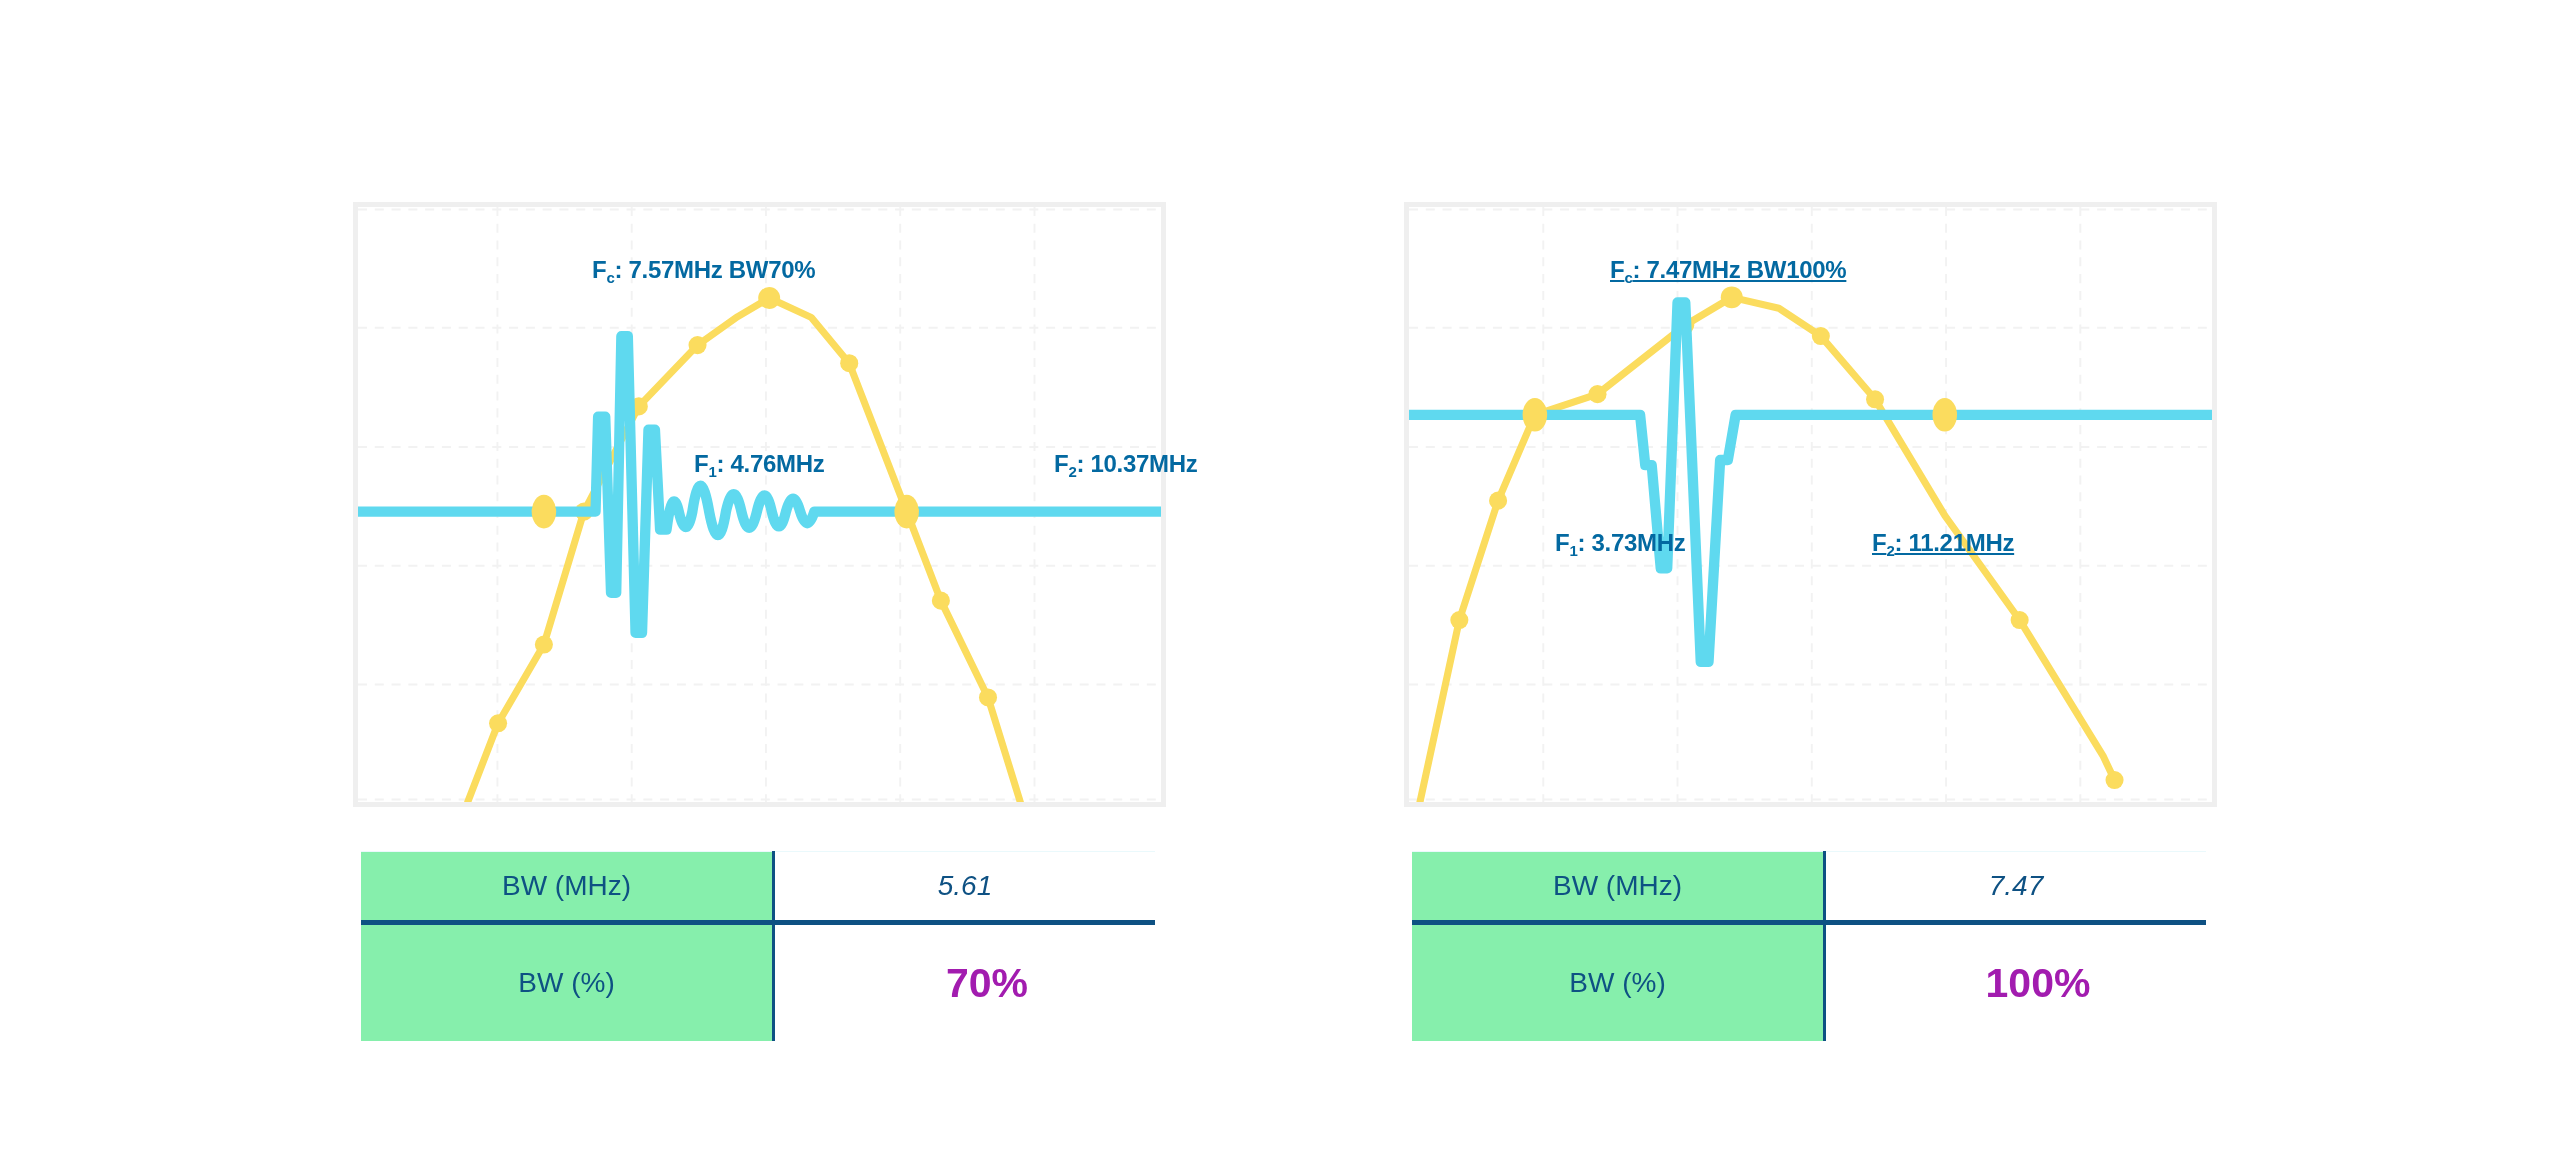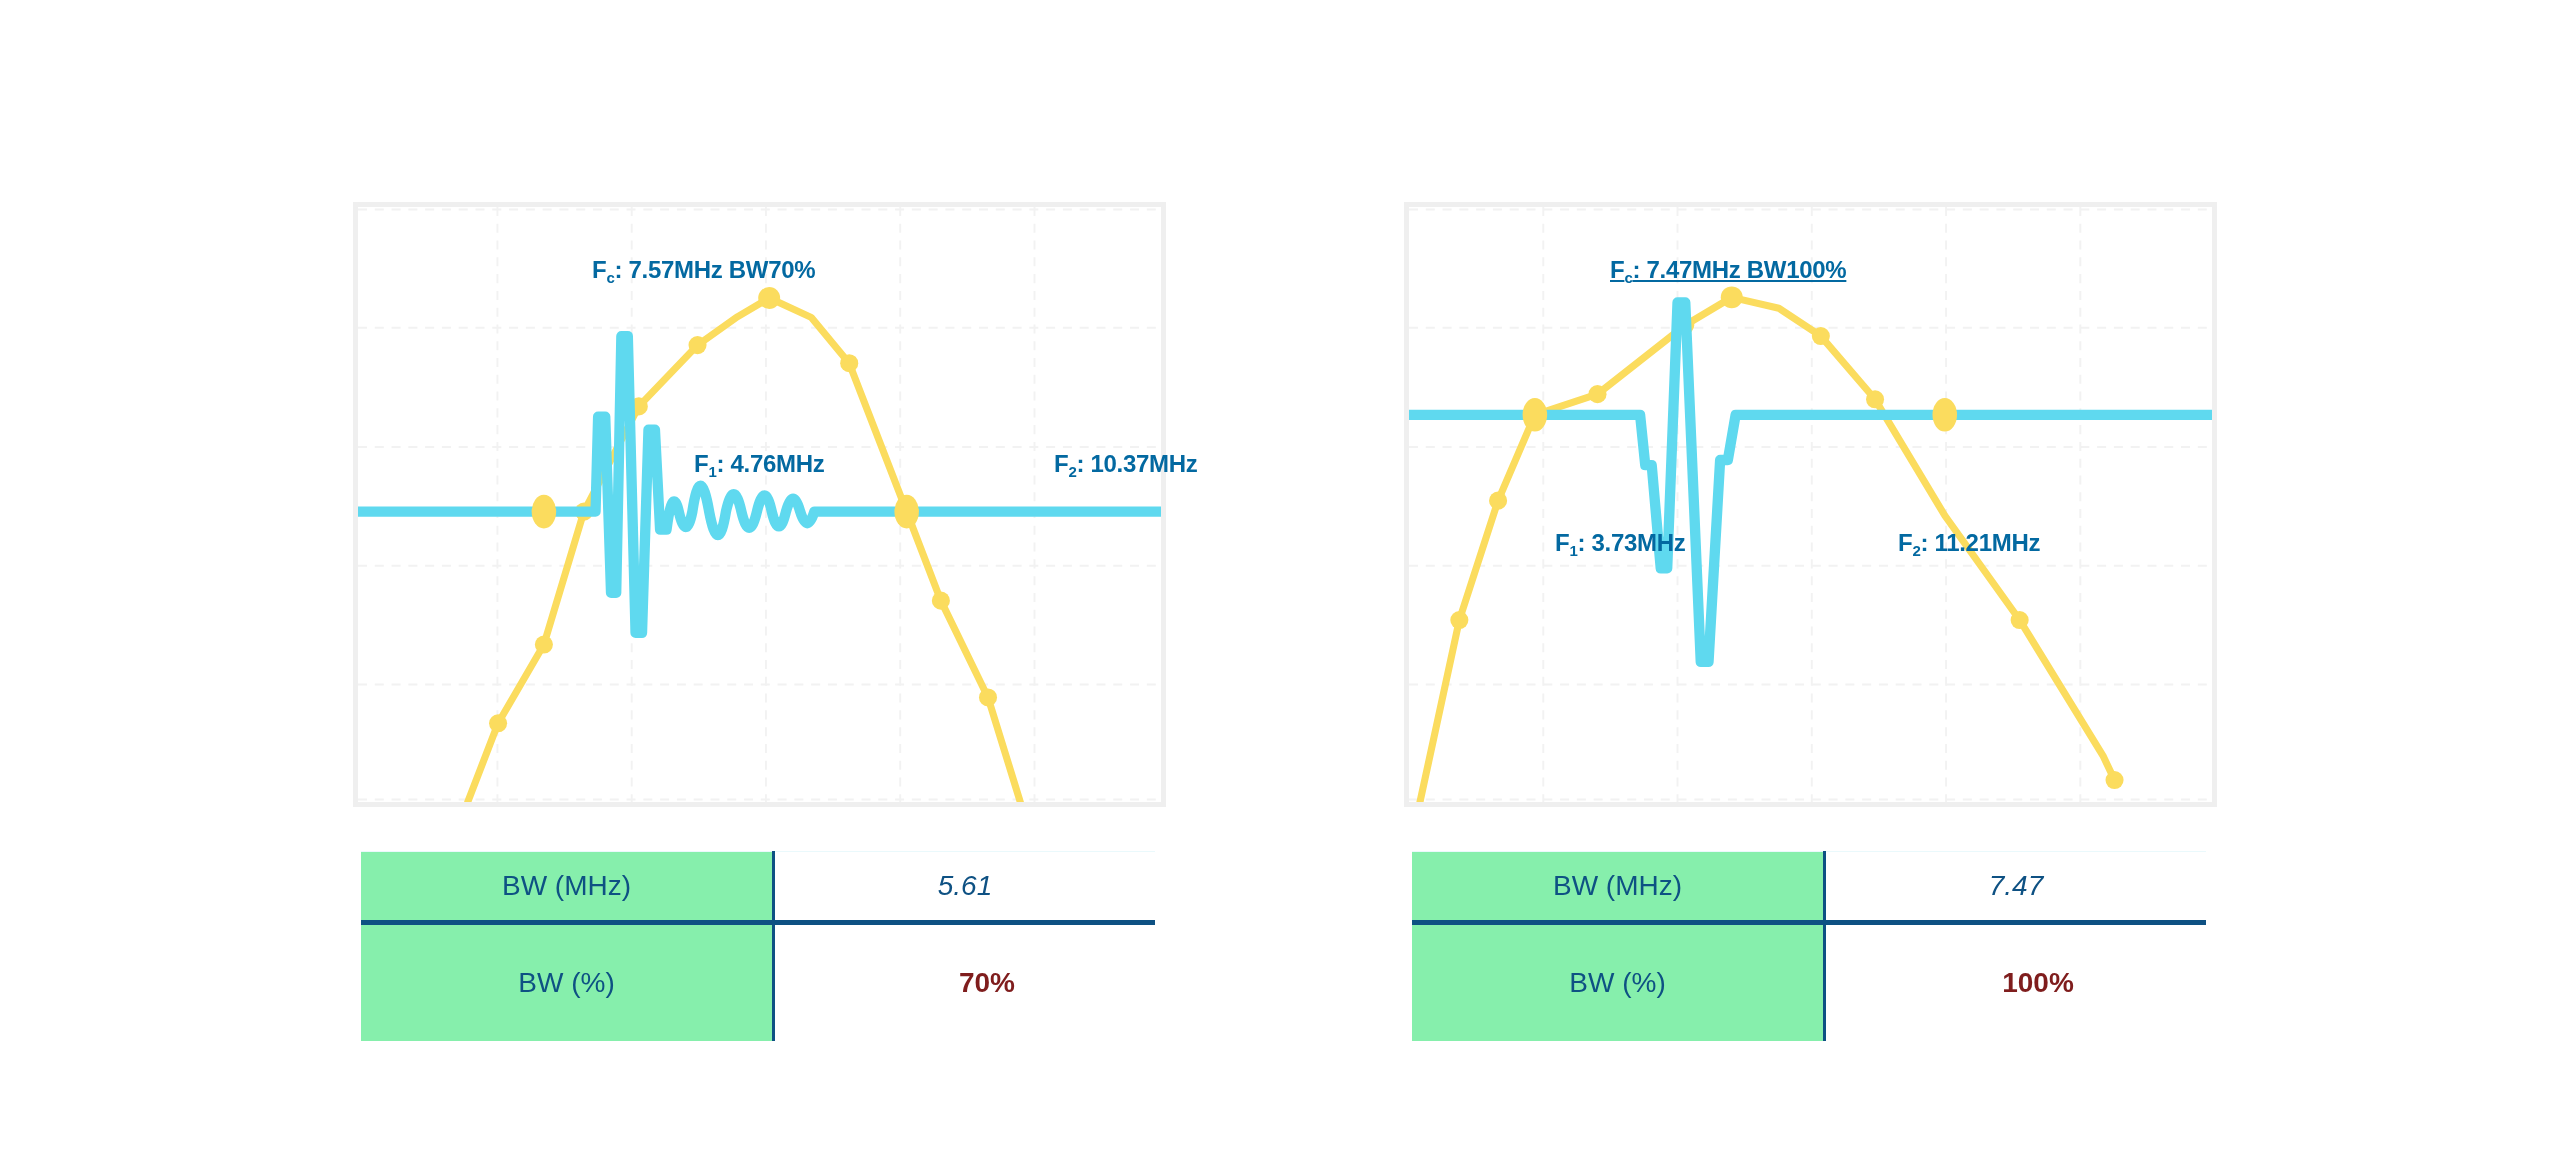--- a/index.html
+++ b/index.html
@@ -67,21 +67,21 @@
     position: relative;
     top: 5.2px;
   }
 
   .lbl-fc-l  { left: 270px;  top: 258px; }
   .lbl-f1-l  { left: 372px;  top: 452px; text-align: center; }
   .lbl-f2-l  { left: 732px; top: 452px; }
 
   .lbl-fc-r  { left: 237px;  top: 258px; text-decoration: underline; }
   .lbl-f1-r  { left: 182px;  top: 531px; }
-  .lbl-f2-r  { left: 525px;  top: 531px; }
+  .lbl-f2-r  { left: 499px;  top: 531px; text-decoration: underline; }
 
   
   .bw-table {
     position: absolute;
     left: 39px;
     top: 851px;
     width: 791px;
     border-collapse: collapse;
     table-layout: fixed;
   }
@@ -111,22 +111,22 @@
     border-bottom: 0;
   }
   .bw-table tr.row-pct .th-cell { height: 116px; }
   .bw-table tr.row-pct .val-cell { height: 116px; }
   .val-mhz {
     color: #0E5183;
     font-size: 28px;
     font-style: italic;
   }
   .val-pct {
-    color: #7f1d1d;
-    font-size: 28px;
+    color: #a21caf;
+    font-size: 41px;
     font-weight: bold;
     margin-left: 44px;
   }
 </style>
 </head>
 <body>
 
 <div class="panels">
 
   <div class="panel panel-left">

